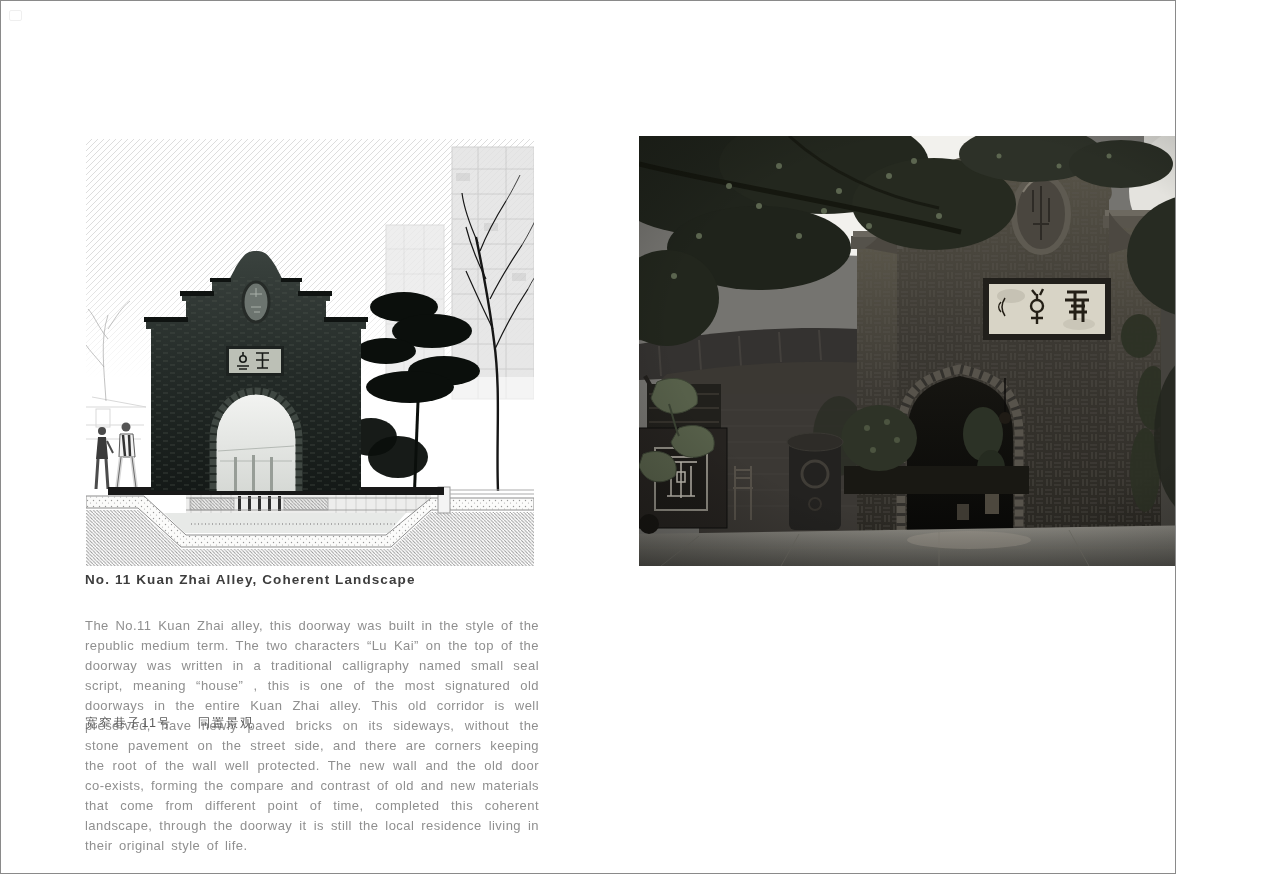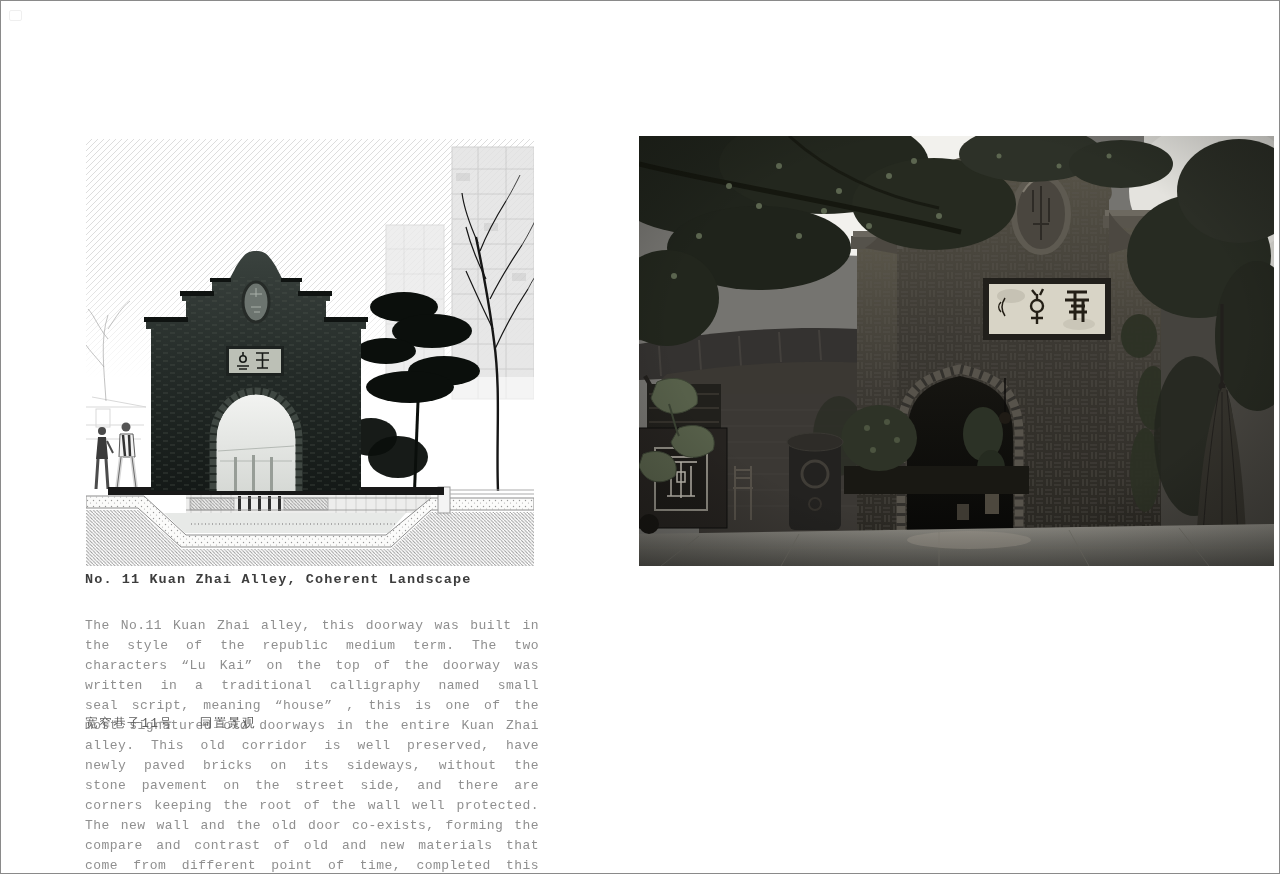--- a/index.html
+++ b/index.html
@@ -1,20 +1,20 @@
 <!DOCTYPE html>
 <html><head>
 <meta charset="utf-8">
 <style>
   html,body{margin:0;padding:0;background:#ffffff;}
   *{box-sizing:border-box;}
   .sheet{
-    position:relative;width:1280px;height:874px;background:#ffffff;
+    position:relative;width:1176px;height:874px;background:#ffffff;
     border:1px solid #8a8a8a;overflow:hidden;
-    font-family:Liberation Mono, monospace;
+    font-family:Liberation Sans, sans-serif;
   }
   .corner-mark{
     position:absolute;left:8px;top:9px;width:13px;height:11px;
     border:1px solid #e2e2e2;border-radius:2px;opacity:.55;
   }
   .figure{position:absolute;overflow:hidden;}
   .figure svg{display:block;}
   #fig-left{left:85px;top:138px;width:448px;height:427px;}
   #fig-right{left:638px;top:135px;width:635px;height:430px;}
   .title-en{

